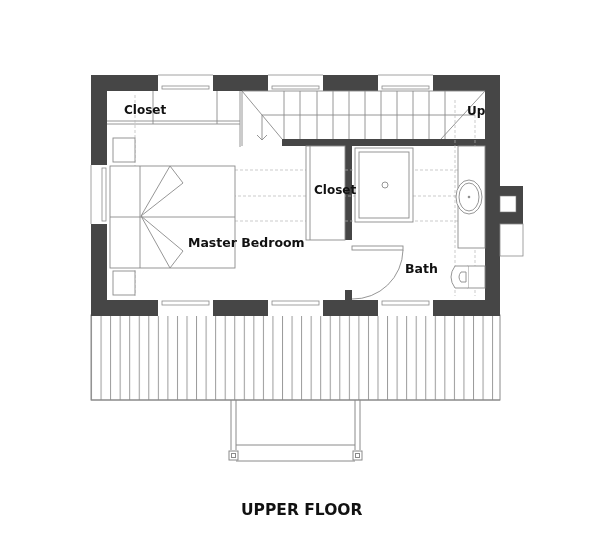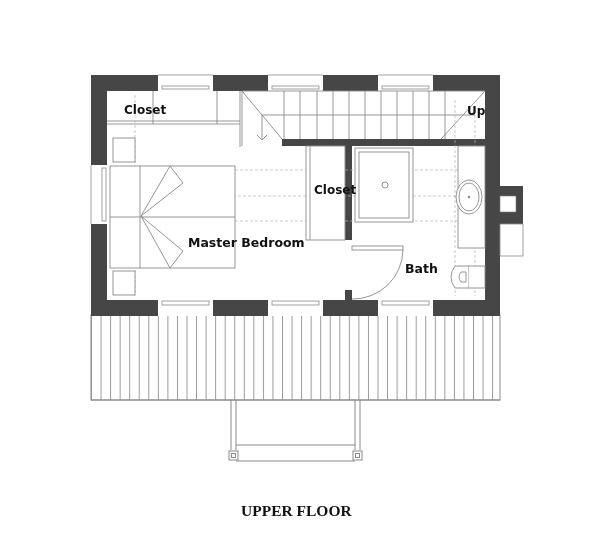--- a/index.html
+++ b/index.html
@@ -170,13 +170,13 @@
     <rect x="352" y="246" width="51" height="4"></rect>
     <path d="M403,250 A50,50 0 0 1 352,299" fill="none"></path>
   </g>
 </svg>
 
 <div class="lbl lbl-sm" style="left:124px;top:104px;">Closet</div>
 <div class="lbl lbl-sm" style="left:314px;top:184px;">Closet</div>
 <div class="lbl lbl-sm" style="left:467px;top:105px;">Up</div>
 <div class="lbl lbl-md" style="left:188px;top:237px;">Master Bedroom</div>
 <div class="lbl lbl-md" style="left:405px;top:231px;margin-top:32px;">Bath</div>
-<div class="lbl lbl-title" style="left:241px;top:503px;font-family:Liberation Serif, serif;">UPPER FLOOR</div>
+<div class="lbl lbl-title" style="left:241px;top:503px;">UPPER FLOOR</div>
 
 </body></html>

